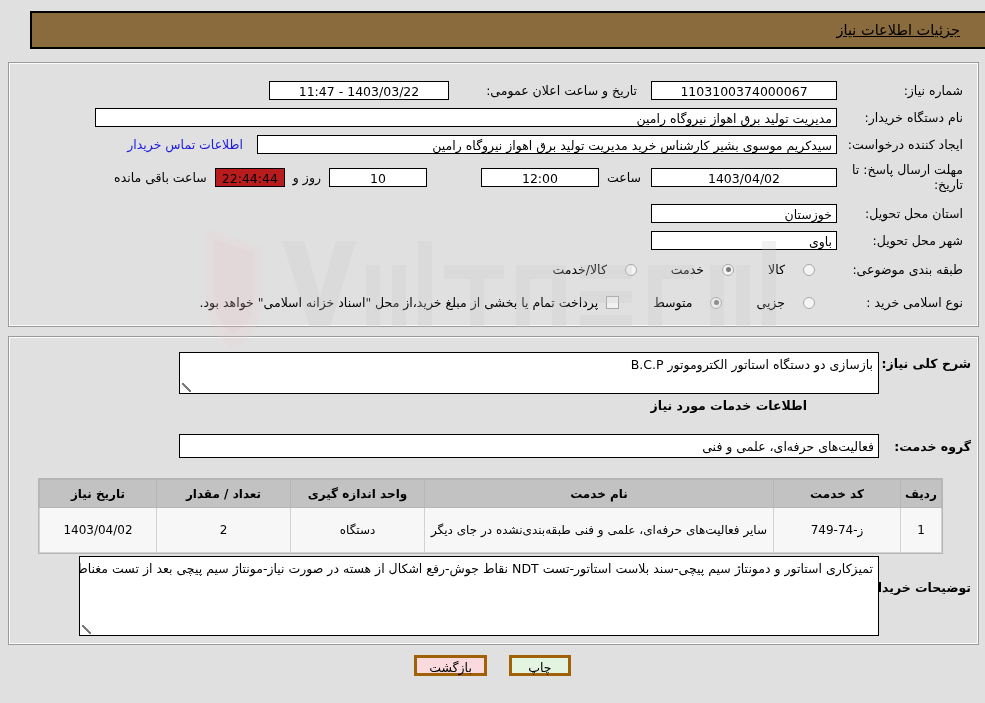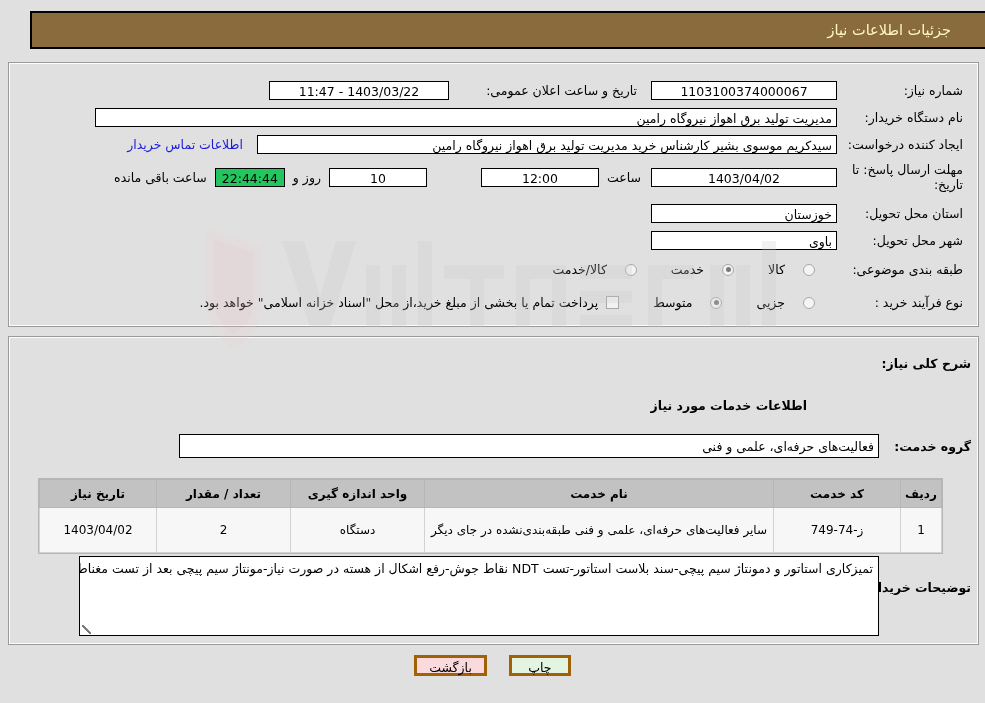--- a/index.html
+++ b/index.html
@@ -30,26 +30,27 @@
     border-top: 2px solid #000;
     border-bottom: 2px solid #000;
     border-left: 2px solid #000;
     box-sizing: border-box;
     display: flex;
     align-items: center;
     justify-content: flex-start;
     padding-right: 0;
   }
   .header-title {
-    color: #fef9c3;
+    color: #000000;
     font-size: 14.5px;
     margin-right: 0;
-    padding-right: 34px;
+    padding-right: 25px;
     white-space: nowrap;
     letter-spacing: .3px;
+    text-decoration: underline;
   }
 
   
   .watermark {
     position: absolute;
     top: 225px;
     right: 175px;
     width: 640px;
     height: 140px;
     pointer-events: none;
@@ -102,21 +103,21 @@
     line-height: 19px;
     box-sizing: border-box;
     font-size: 12.5px;
     padding: 0 4px;
     text-align: center;
     color: #000;
     overflow: hidden;
     font-family: "DejaVu Sans", "Liberation Sans", sans-serif;
   }
   .fld.rightalign { text-align: right; }
-  .fld.yellow { background: #22c55e; }
+  .fld.yellow { background: #b91c1c; }
 
   .link {
     color: #1a1ae0;
     font-size: 12.5px;
     cursor: pointer;
     white-space: nowrap;
   }
 
   
   .radio {
@@ -335,37 +336,38 @@
     <span class="radio checked"></span>
     <span class="rlabel">خدمت</span>
   </div>
   <div class="radio-group" style="margin-right:34px;">
     <span class="radio"></span>
     <span class="rlabel">کالا/خدمت</span>
   </div>
 </div>
 
 <div class="frow" style="top:295px; right:22px;">
-  <div class="lbl" style="width:118px;">نوع فرآیند خرید :</div>
+  <div class="lbl" style="width:118px;">نوع اسلامی خرید :</div>
   <div class="radio-group" style="margin-right:30px;">
     <span class="radio"></span>
     <span class="rlabel">جزیی</span>
   </div>
   <div class="radio-group" style="margin-right:34px;">
     <span class="radio checked"></span>
     <span class="rlabel">متوسط</span>
   </div>
   <span class="checkbox" style="margin-right:34px;"></span>
   <div class="lbl" style="margin-right:8px;">پرداخت تمام یا بخشی از مبلغ خرید،از محل "اسناد خزانه اسلامی" خواهد بود.</div>
 </div>
 
 <div class="panel panel-mid"></div>
 
 <div class="frow" style="top:352px; right:14px; align-items:flex-start;">
   <div class="lbl bold" style="width:86px; padding-top:4px;">شرح کلی نیاز:</div>
+  <div class="ta" style="width:700px; height:42px; margin-right:6px;">بازسازی دو دستگاه استاتور الکتروموتور B.C.P</div>
 </div>
 
 <div class="sectitle" style="top:398px; right:178px;">اطلاعات خدمات مورد نیاز</div>
 
 <div class="frow" style="top:434px; right:14px;">
   <div class="lbl bold" style="width:86px;">گروه خدمت:</div>
   <div class="fld rightalign" style="width:700px; margin-right:6px; height:24px; line-height:24px;">فعالیت‌های حرفه‌ای، علمی و فنی</div>
 </div>
 
 <div class="tbl-wrap">

